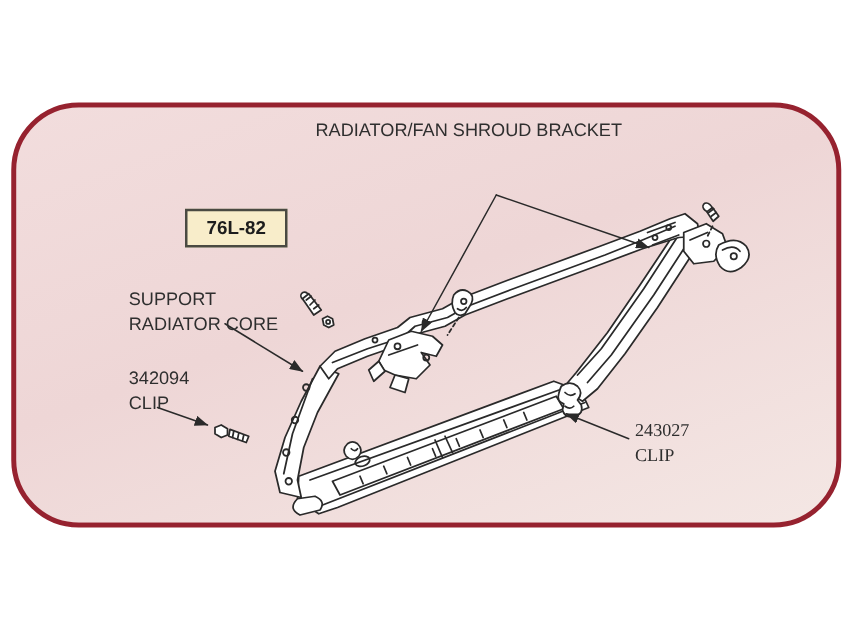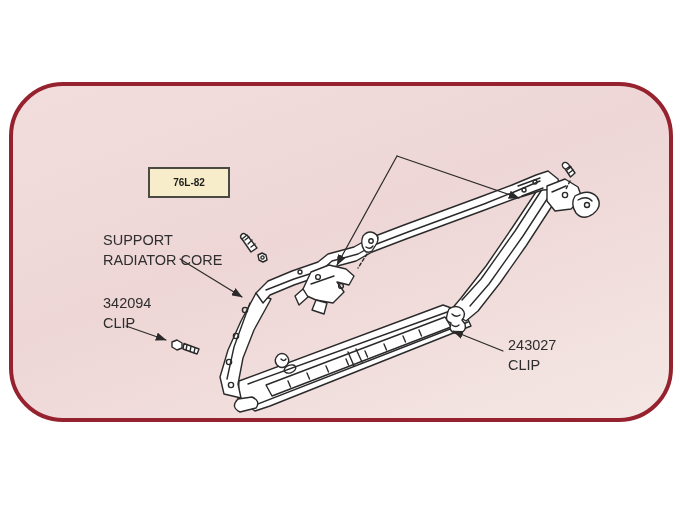--- a/index.html
+++ b/index.html
@@ -24,29 +24,29 @@
     position:absolute; left:235px; top:97px; width:280px;
     text-align:center; font-size:14.5px; line-height:17px;
     color: var(--text, #2e2e2e); white-space:nowrap;
   }
   .badge {
     position:absolute; left:148px; top:167px; width:82px; height:31px;
     box-sizing:border-box;
     background: var(--badge-bg, #f8edca);
     border:2px solid var(--badge-border, #4a4a42);
     display:flex; align-items:center; justify-content:center;
-    font-weight:bold; font-size:10px; color:#1d1d1d;
+    font-weight:bold; font-size:15px; color:#1d1d1d;
   }
   .part-label {
     position:absolute; font-size:14.5px; line-height:19.5px;
     color: var(--text, #2e2e2e); white-space:nowrap;
   }
   #label-core { left:103px; top:231px; }
   #label-bolt { left:103px; top:294px; }
-  #label-clip { left:508px; top:336px; }
+  #label-clip { left:508px; top:336px;font-family:Liberation Serif, serif; }
 </style>
 </head>
 <body>
 
 <div class="panel"></div>
 
 <svg class="art" width="680" height="510" viewBox="0 0 680 510">
   <defs>
     <marker id="arrow" markerWidth="9" markerHeight="7" refX="8.5" refY="3.5" orient="auto">
       <path d="M0,0 L9,3.5 L0,7 Z" fill="#2a2a2a"></path>
@@ -147,20 +147,21 @@
       <path marker-end="url(#arrow)" d="M397,156 L337,265"></path>
       <path marker-end="url(#arrow)" d="M397,156 L519,198"></path>
       <path marker-end="url(#arrow)" d="M180,259 L242,297"></path>
       <path marker-end="url(#arrow)" d="M126,326 L166,340"></path>
       <path marker-end="url(#arrow)" d="M503,351 L453,331"></path>
     </g>
   </g>
 </svg>
 
 <div class="callout">
+  <div>RADIATOR/FAN SHROUD BRACKET</div>
 </div>
 
 <div class="badge">
   <span>76L-82</span>
 </div>
 
 <div id="label-core" class="part-label">
   <div>SUPPORT</div>
   <div>RADIATOR CORE</div>
 </div>

